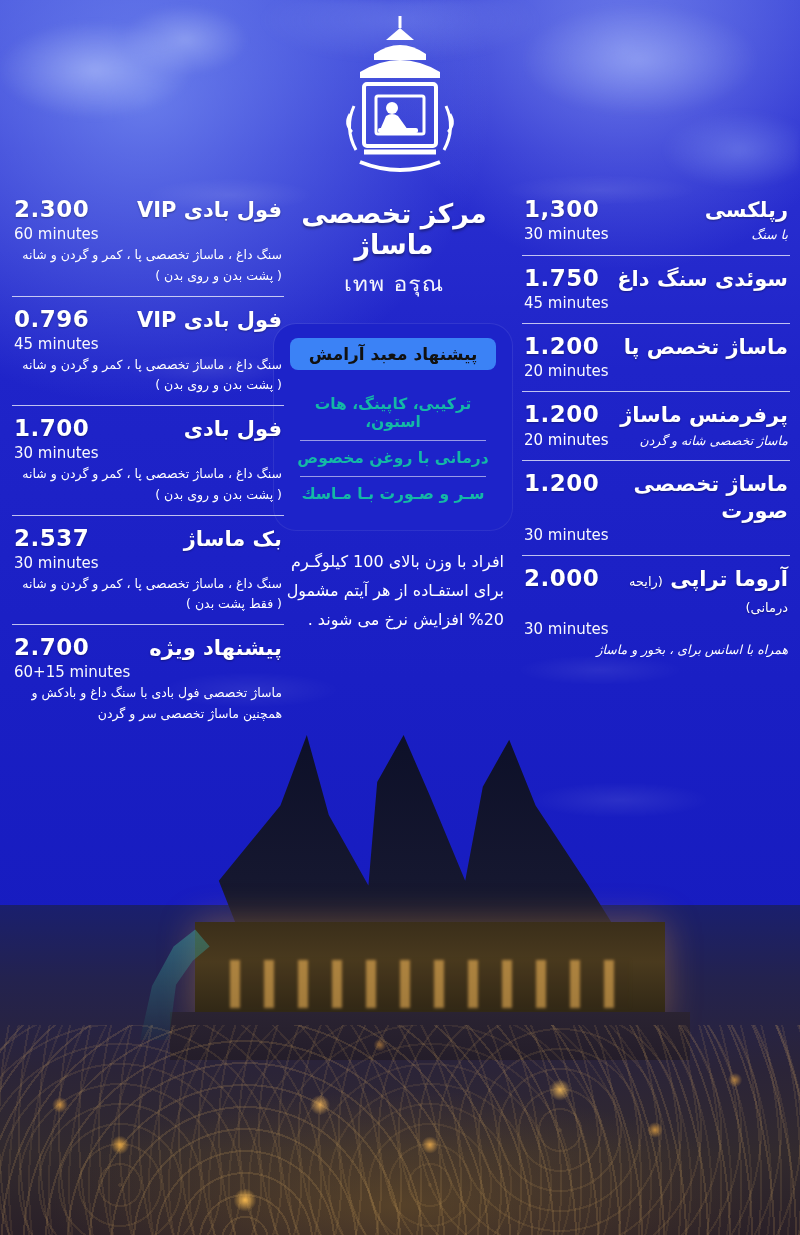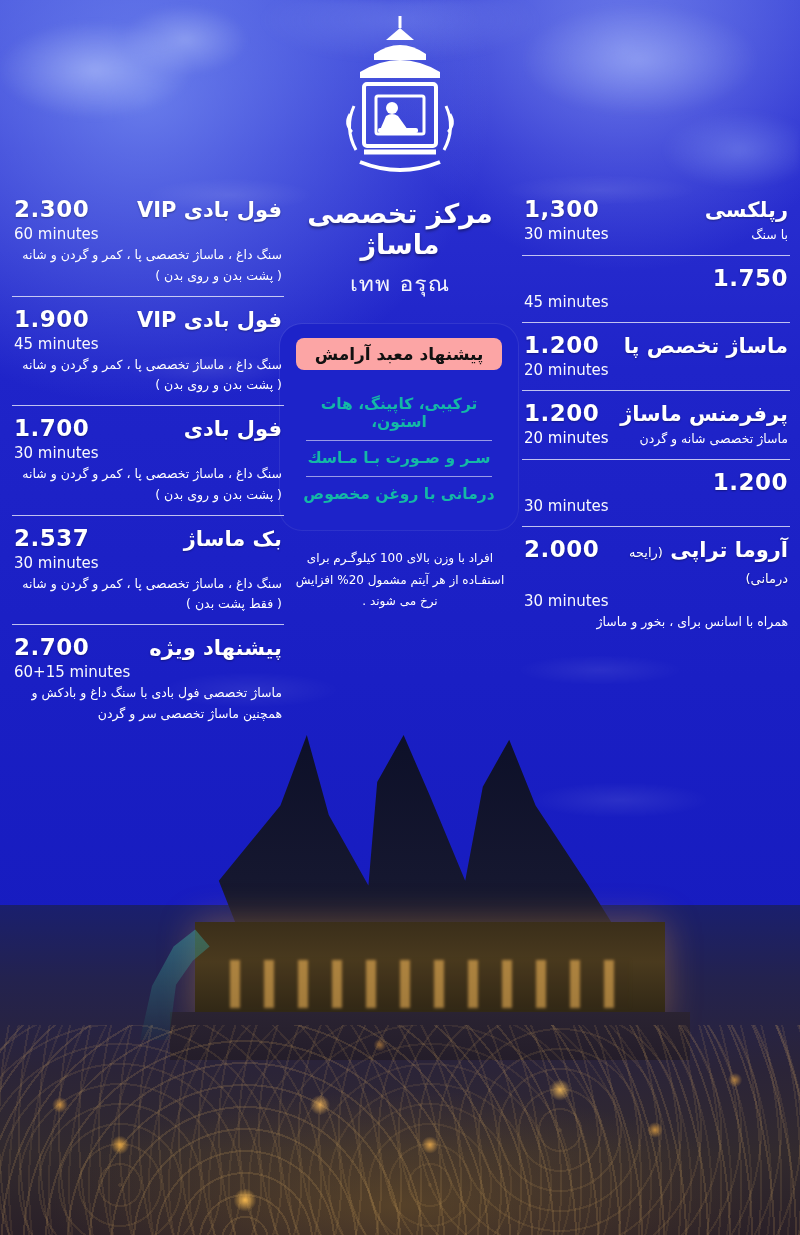--- a/index.html
+++ b/index.html
@@ -138,21 +138,21 @@
   .logo svg { display: block; margin: 0 auto; }
 
   
   .col {
     position: absolute;
     top: 196px;
     direction: rtl;
   }
   .col-right { right: 8px; width: 272px; }
   .col-left  { left: 10px;  width: 276px; }
-  .col-mid   { left: 282px; width: 236px; top: 196px; }
+  .col-mid   { left: 276px; width: 236px; top: 196px; }
 
   .item {
     position: relative;
     padding: 0 4px 10px 4px;
     margin-bottom: 9px;
     color: #fff;
   }
   .item.sep::after {
     content: "";
     position: absolute;
@@ -189,21 +189,21 @@
     text-align: left;
     margin-top: 2px;
     opacity: 0.97;
   }
   .desc {
     font-size: 12.5px;
     line-height: 1.65;
     text-align: right;
     margin-top: 2px;
   }
-  .col-right .desc { text-align: right; }
+  .col-right .desc { text-align: right; font-style: italic; }
 
   
   .row-inline {
     display: flex;
     align-items: baseline;
     justify-content: space-between;
   }
   .dur-inline {
     font-size: 15px;
     direction: ltr;
@@ -230,21 +230,21 @@
   }
   .promo {
     margin: 22px auto 0 auto;
     width: 218px;
     background: #1d23c9;
     border-radius: 22px;
     padding: 14px 10px 18px 10px;
     box-shadow: 0 0 0 1px rgba(255,255,255,0.08);
   }
   .promo-badge {
-    background: #fca5a5;
+    background: #3b82f6;
     color: #111;
     font-size: 17px;
     font-weight: bold;
     text-align: center;
     border-radius: 8px;
     padding: 6px 4px;
     margin: 0 6px 16px 6px;
   }
   .promo-line {
     color: #14b8a6;
@@ -256,22 +256,21 @@
   }
   .promo-line + .promo-line::before {
     content: "";
     position: absolute;
     top: 0; left: 16px; right: 16px;
     height: 1px;
     background: rgba(255,255,255,0.55);
   }
   .note {
     color: #fff;
-    text-align: center;
-    font-size: 12px;
+    font-size: 16px;
     line-height: 1.8;
     margin-top: 18px;
     padding: 0 8px;
   }
 </style>
 </head>
 <body>
 
 <div class="page">
 
@@ -316,42 +315,42 @@
 
   <div class="col col-mid">
     <div class="brand">
       <div class="brand-fa">مرکز تخصصی ماساژ</div>
       <div class="brand-th">เทพ อรุณ</div>
     </div>
 
     <div class="promo">
       <div class="promo-badge">پیشنهاد معبد آرامش</div>
       <div class="promo-line">ترکیبی، کاپینگ، هات استون،</div>
+      <div class="promo-line">درمانی با روغن مخصوص</div>
       <div class="promo-line">سـر و صـورت بـا مـاسك</div>
-      <div class="promo-line">درمانی با روغن مخصوص</div>
     </div>
 
     <div class="note">افراد با وزن بالای 100 کیلوگـرم برای استفـاده از هر آیتم مشمول 20% افزایش نرخ می شوند .</div>
   </div>
 
   <div class="col col-left">
 
     <div class="item sep">
       <div class="item-head">
         <div class="title">فول بادی VIP</div>
         <div class="price">2.300</div>
       </div>
       <div class="dur">60 minutes</div>
       <div class="desc">سنگ داغ ، ماساژ تخصصی پا ، کمر و گردن و شانه ( پشت بدن و روی بدن )</div>
     </div>
 
     <div class="item sep">
       <div class="item-head">
         <div class="title">فول بادی VIP</div>
-        <div class="price">1.900</div>
+        <div class="price">0.796</div>
       </div>
       <div class="dur">45 minutes</div>
       <div class="desc">سنگ داغ ، ماساژ تخصصی پا ، کمر و گردن و شانه ( پشت بدن و روی بدن )</div>
     </div>
 
     <div class="item sep">
       <div class="item-head">
         <div class="title">فول بادی</div>
         <div class="price">1.700</div>
       </div>
@@ -387,20 +386,21 @@
         <div class="price">1,300</div>
       </div>
       <div class="row-inline">
         <div class="desc">با سنگ</div>
         <div class="dur-inline">30 minutes</div>
       </div>
     </div>
 
     <div class="item sep">
       <div class="item-head">
+        <div class="title">سوئدی سنگ داغ</div>
         <div class="price">1.750</div>
       </div>
       <div class="dur">45 minutes</div>
       <div class="desc"></div>
     </div>
 
     <div class="item sep">
       <div class="item-head">
         <div class="title">ماساژ تخصص پا</div>
         <div class="price">1.200</div>
@@ -415,20 +415,21 @@
         <div class="price">1.200</div>
       </div>
       <div class="row-inline">
         <div class="desc">ماساژ تخصصی شانه و گردن</div>
         <div class="dur-inline">20 minutes</div>
       </div>
     </div>
 
     <div class="item sep">
       <div class="item-head">
+        <div class="title">ماساژ تخصصی صورت</div>
         <div class="price">1.200</div>
       </div>
       <div class="dur">30 minutes</div>
       <div class="desc"></div>
     </div>
 
     <div class="item">
       <div class="item-head">
         <div class="title">
           <span>آروما تراپی</span>

